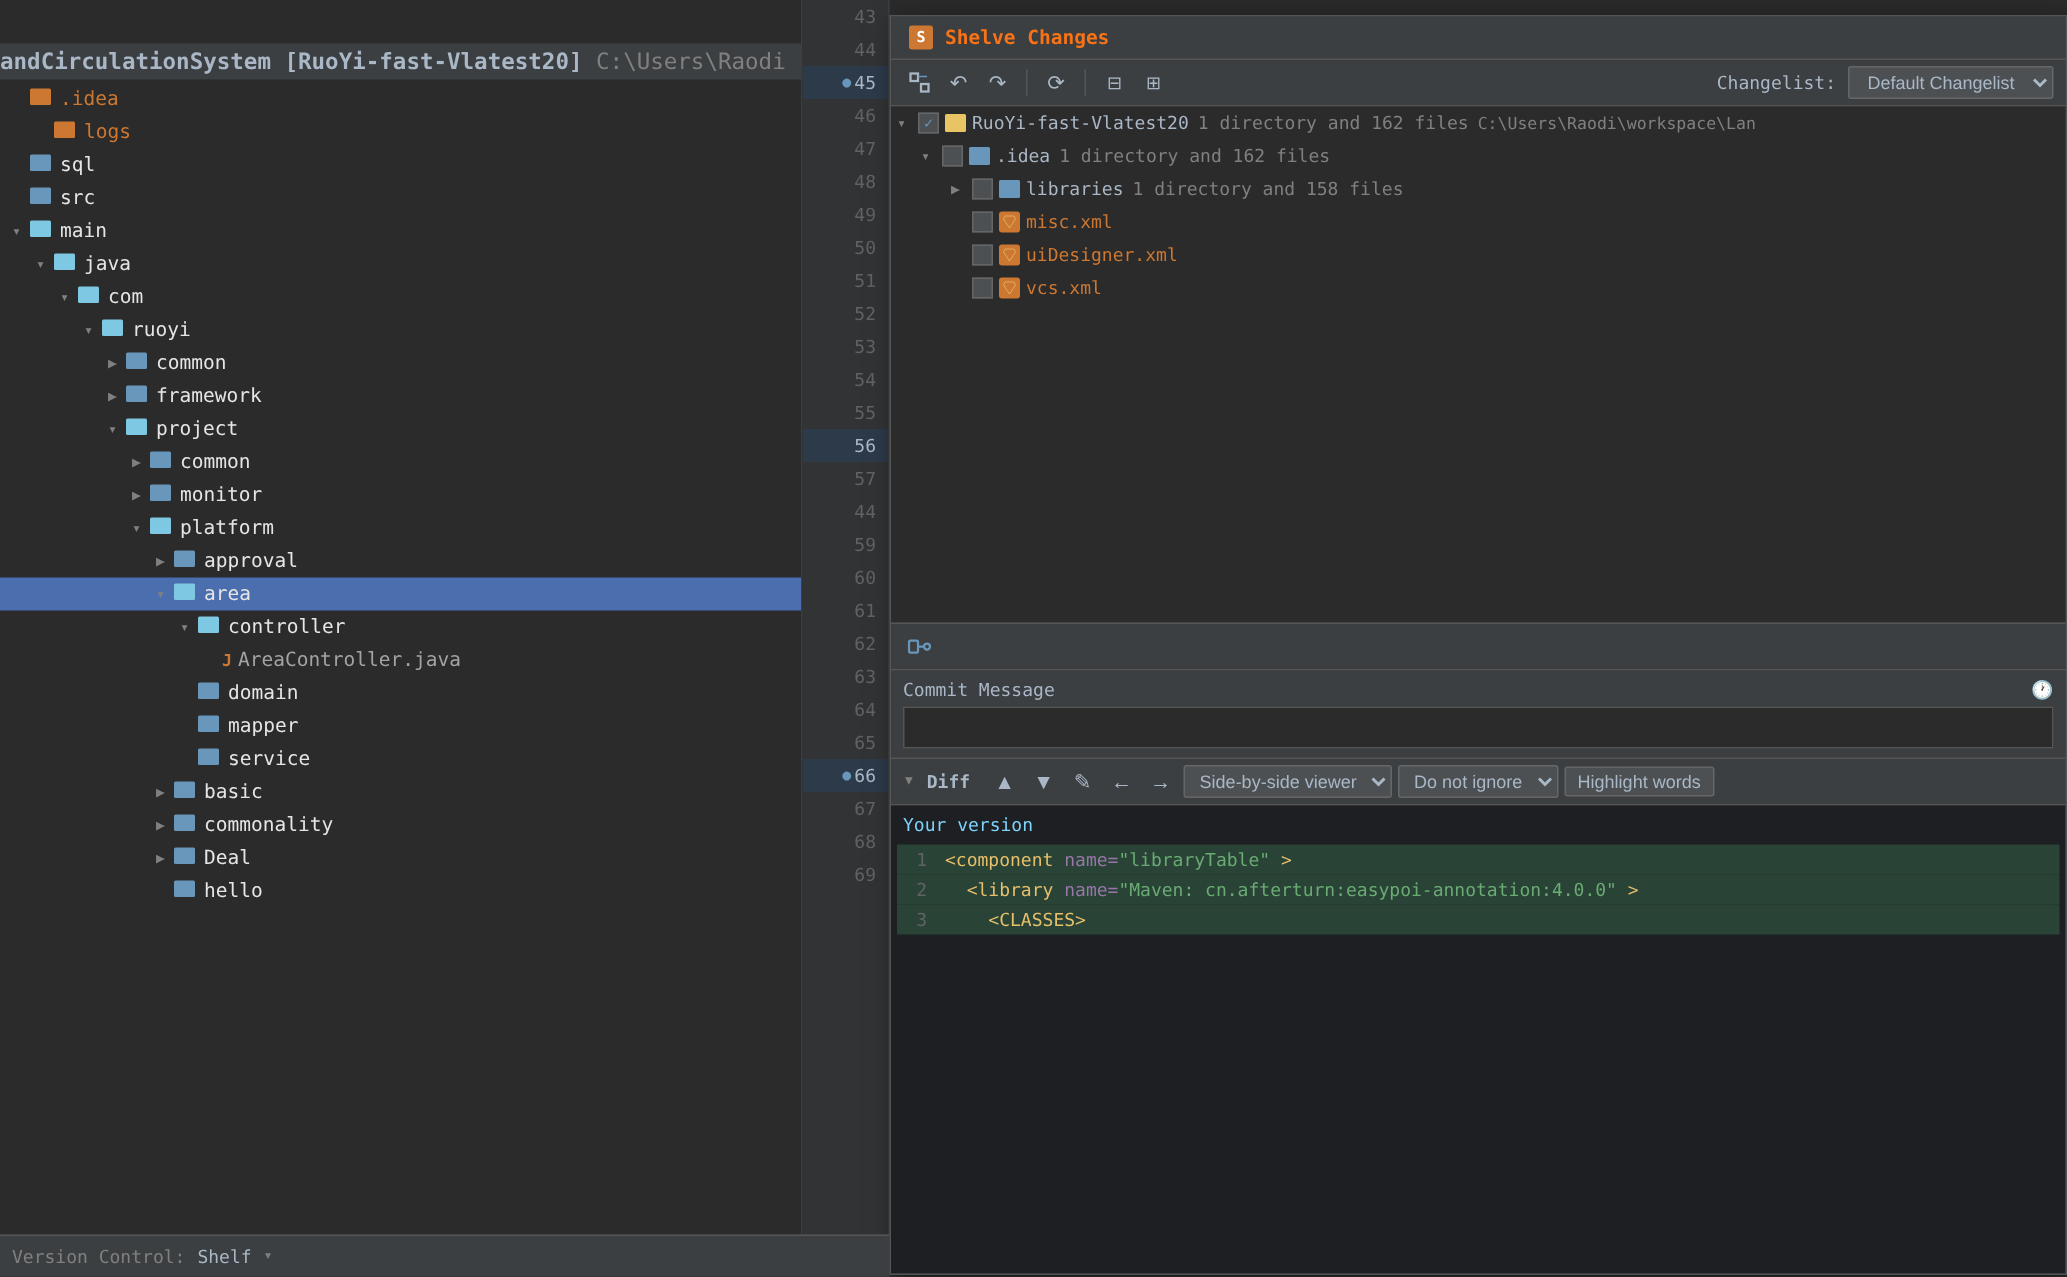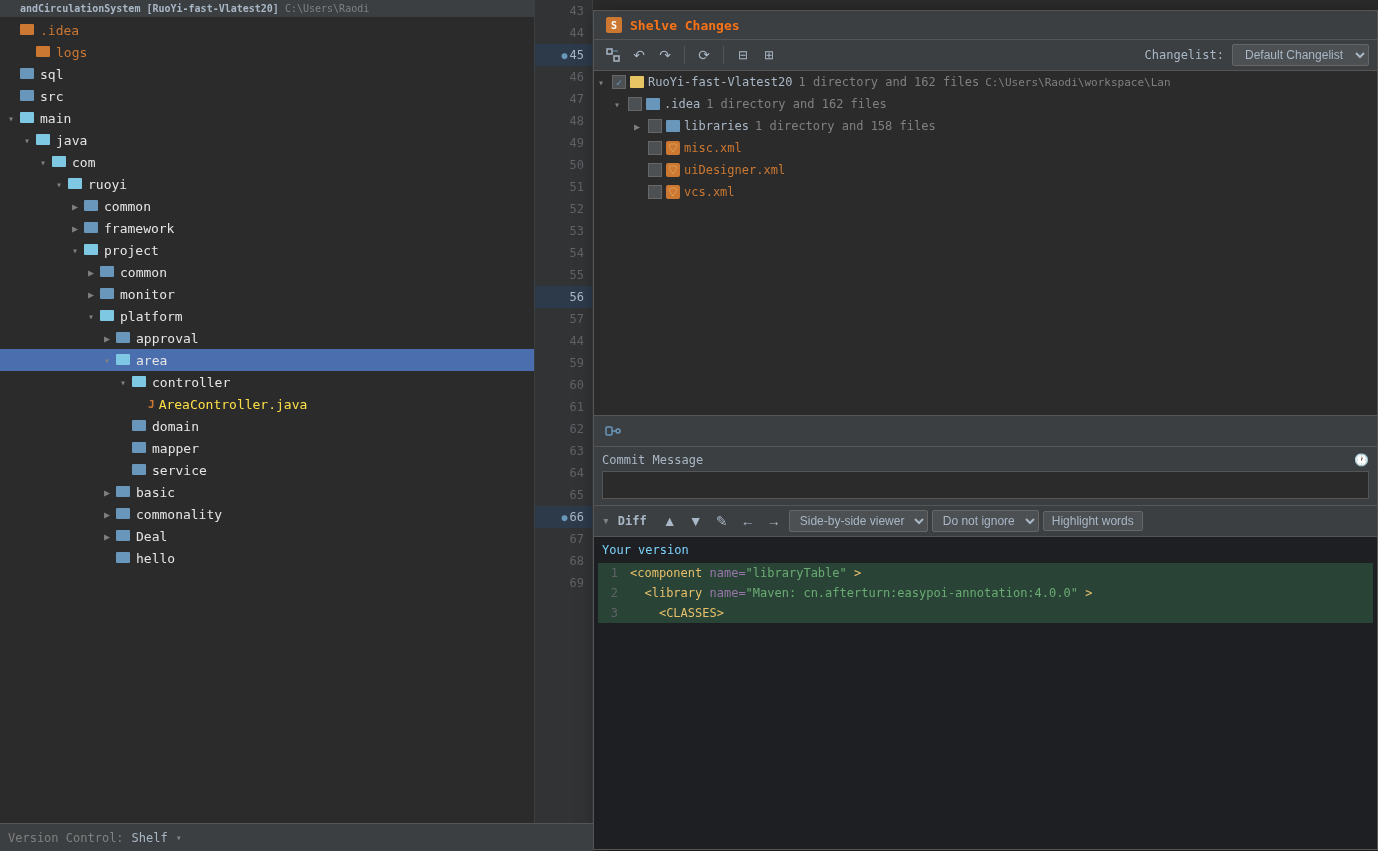--- a/index.html
+++ b/index.html
@@ -24,25 +24,26 @@
       height: 851px;
       background: #2b2b2b;
       border-right: 1px solid #3c3f41;
       overflow: hidden;
       display: flex;
       flex-direction: column;
     }
 
     .title-bar {
       background: #3c3f41;
-      padding: 3px 20px;
-      font-size: 10px;
+      padding: 3px 0;
+      font-size: 15px;
       color: #a9b7c6;
       white-space: nowrap;
       overflow: hidden;
+      margin-top: 29px;
     }
 
     .file-tree {
       flex: 1;
       overflow-y: auto;
       padding: 2px 0;
     }
 
     .tree-item {
       display: flex;
@@ -515,21 +516,21 @@
 
     <div class="tree-item" style="padding-left:120px;">
       <span class="arrow">▾</span>
       <span class="folder-icon"><span class="folder-open"></span></span>
       <span class="label">controller</span>
     </div>
 
     <div class="tree-item" style="padding-left:136px;">
       <span class="arrow" style="width:12px;"></span>
       <span class="file-java" style="color:#cc7832;font-weight:bold;">J</span>
-      <span class="label" style="color:#fde047;">AreaController.java</span>
+      <span class="label" style="color:#a3a3a3;">AreaController.java</span>
     </div>
 
     <div class="tree-item" style="padding-left:120px;">
       <span class="arrow"></span>
       <span class="folder-icon"><span class="folder-blue"></span></span>
       <span class="label">domain</span>
     </div>
 
     <div class="tree-item" style="padding-left:120px;">
       <span class="arrow"></span>

